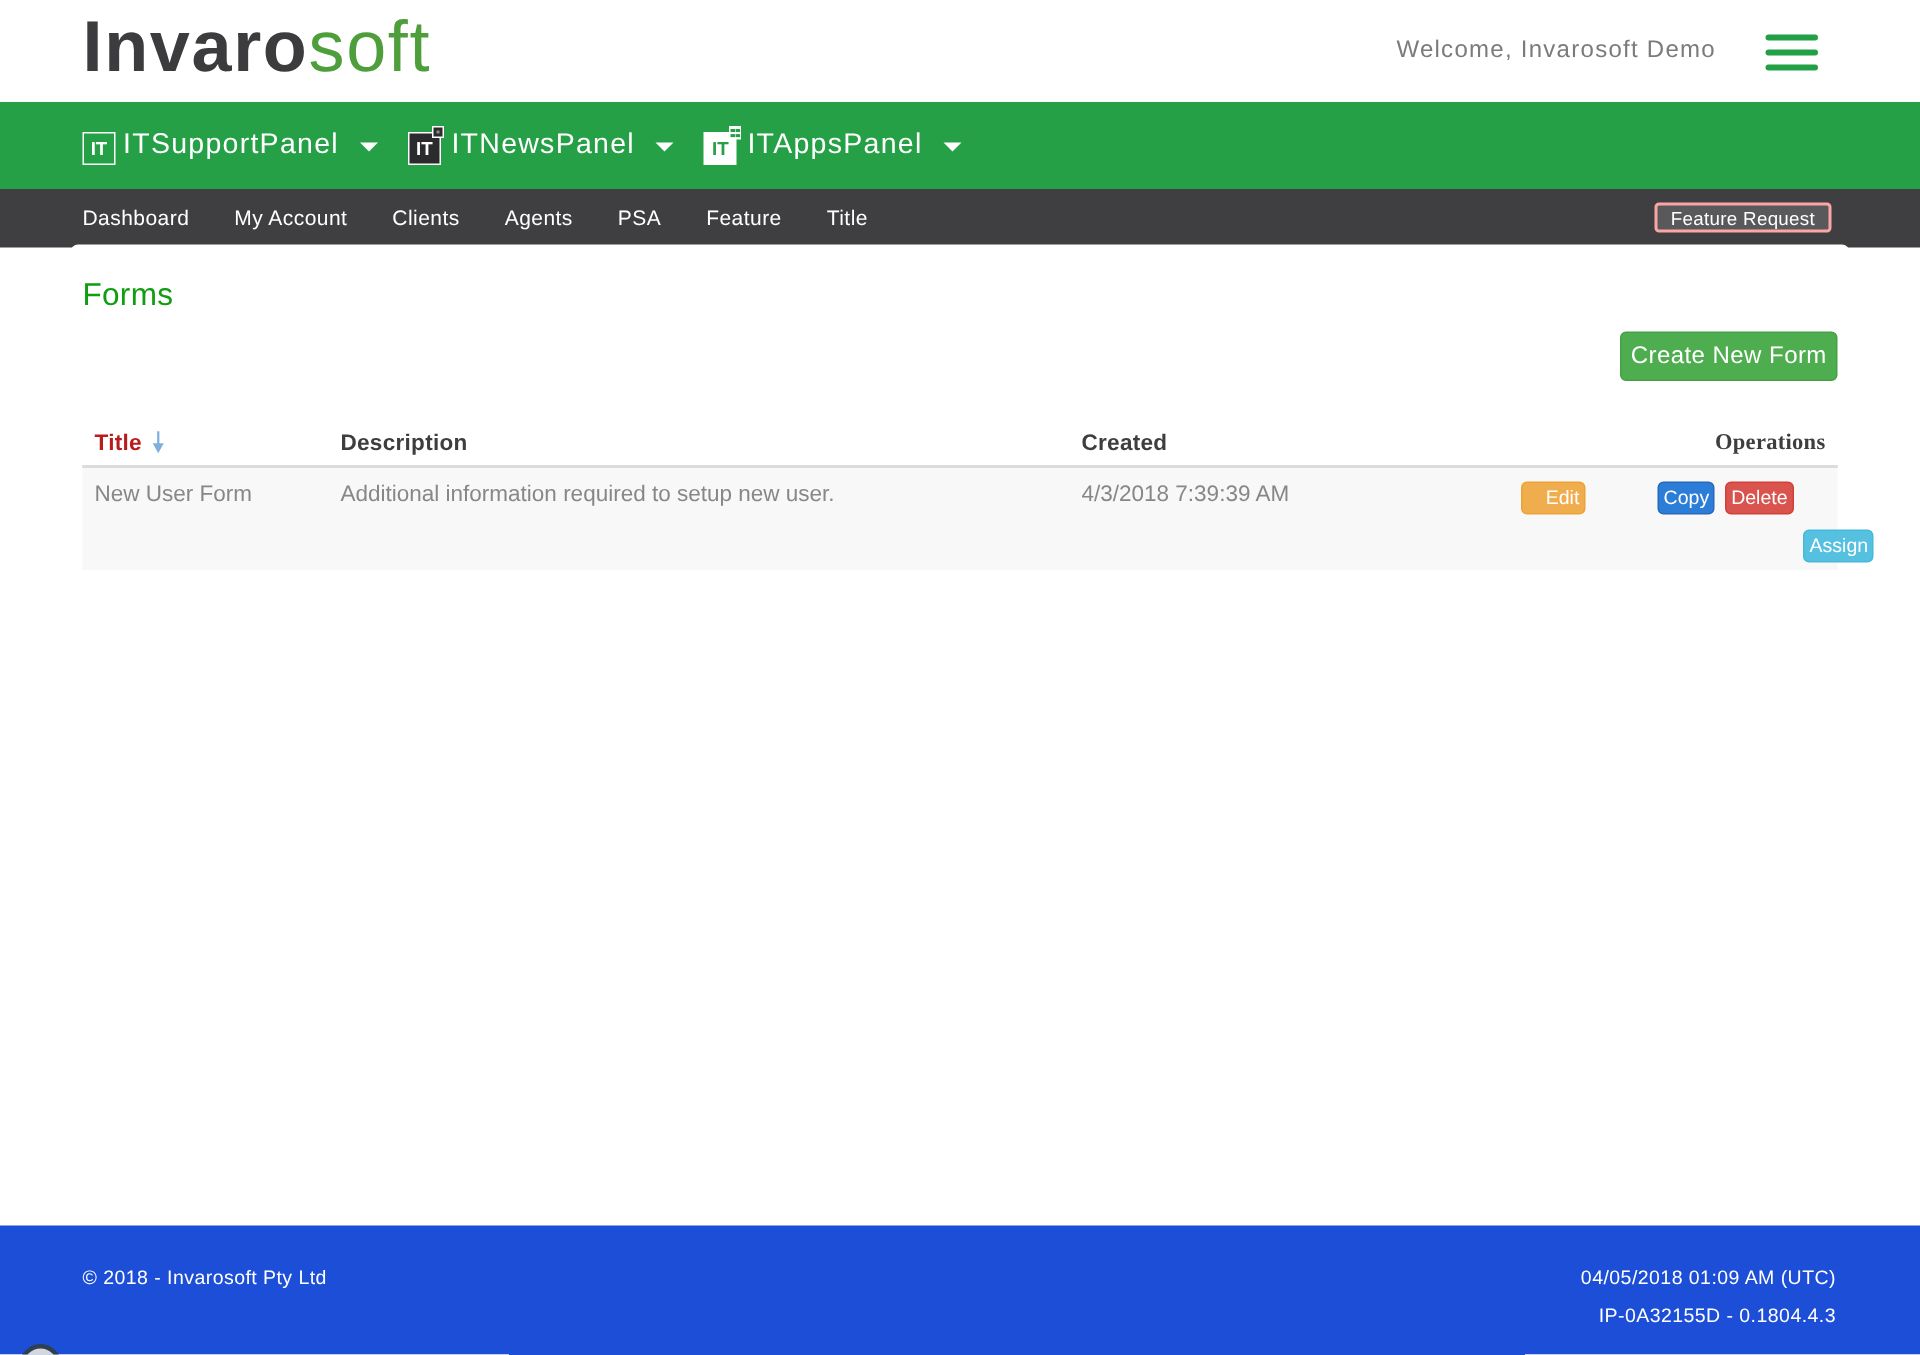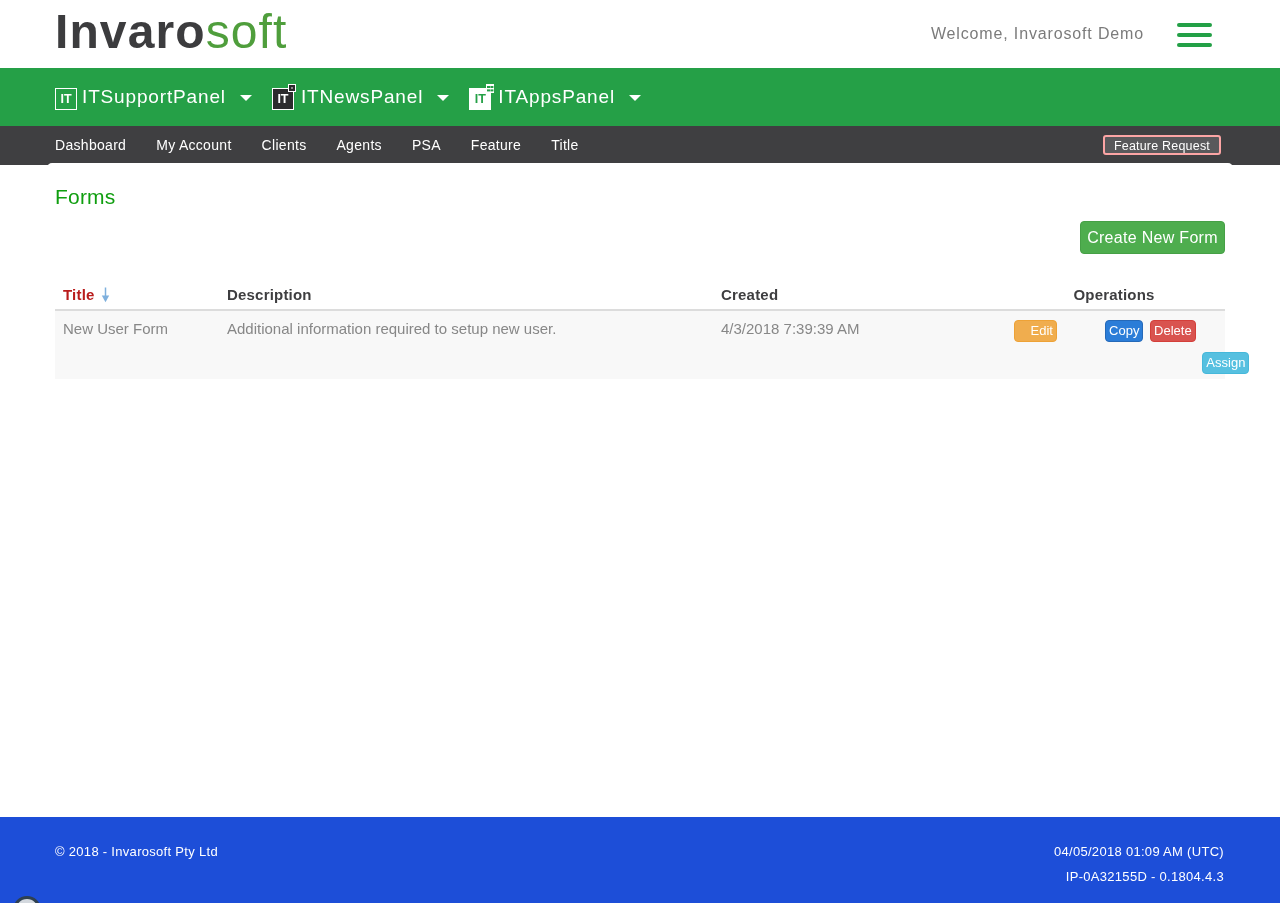--- a/index.html
+++ b/index.html
@@ -64,21 +64,21 @@
     color:#fff; font-size:16px; letter-spacing:0.3px; text-align:center; line-height:31px; cursor:pointer;
     font-family:"Liberation Sans", sans-serif;
   }
 
   .forms-table { position:absolute; top:115px; left:0; width:1170px; border-collapse:collapse; table-layout:fixed; }
   .forms-table col.c1 { width:164px; }
   .forms-table col.c2 { width:494px; }
   .forms-table col.c3 { width:290px; }
   .forms-table col.c4 { width:222px; }
   .forms-table th { text-align:left; font-size:15px; line-height:17px; color:#3e3e40; padding:8px 8px 6px 8px; border-bottom:2px solid #dcdcdc; font-weight:bold; letter-spacing:0.2px; }
-  .forms-table th.ops-th { text-align:center; }
+  .forms-table th.ops-th { text-align:right;font-family:Liberation Serif, serif; }
   .forms-table .th-title-link { color:#b91c1c; text-decoration:none; font-weight:bold;text-align:center; }
   .sort-arrow-svg { margin-left:6px; vertical-align:-3px; }
   .forms-table td { background:#f8f8f8; font-size:15px; color:#878787; padding:6px 8px 5px 8px; line-height:23px; vertical-align:top; letter-spacing:0; }
   .forms-table td.ops-td { text-align:right; white-space:nowrap; padding-top:9px; line-height:22px; }
   .ops-td .op-btn { vertical-align:top; }
 
   .op-btn { display:inline-block; border-radius:4px; color:#fff; font-size:13px; padding:2px 3px; margin-left:2.5px; cursor:pointer; border:1px solid transparent; font-family:"Liberation Sans", sans-serif; line-height:16px; }
   .op-edit { background:#f0ad4e; border-color:#eea236;padding-left:16px; }
   .op-copy { background:#2b7dd8; border-color:#2569b8;margin-left:44px; }
   .op-delete { background:#d9534f; border-color:#d43f3a; }

